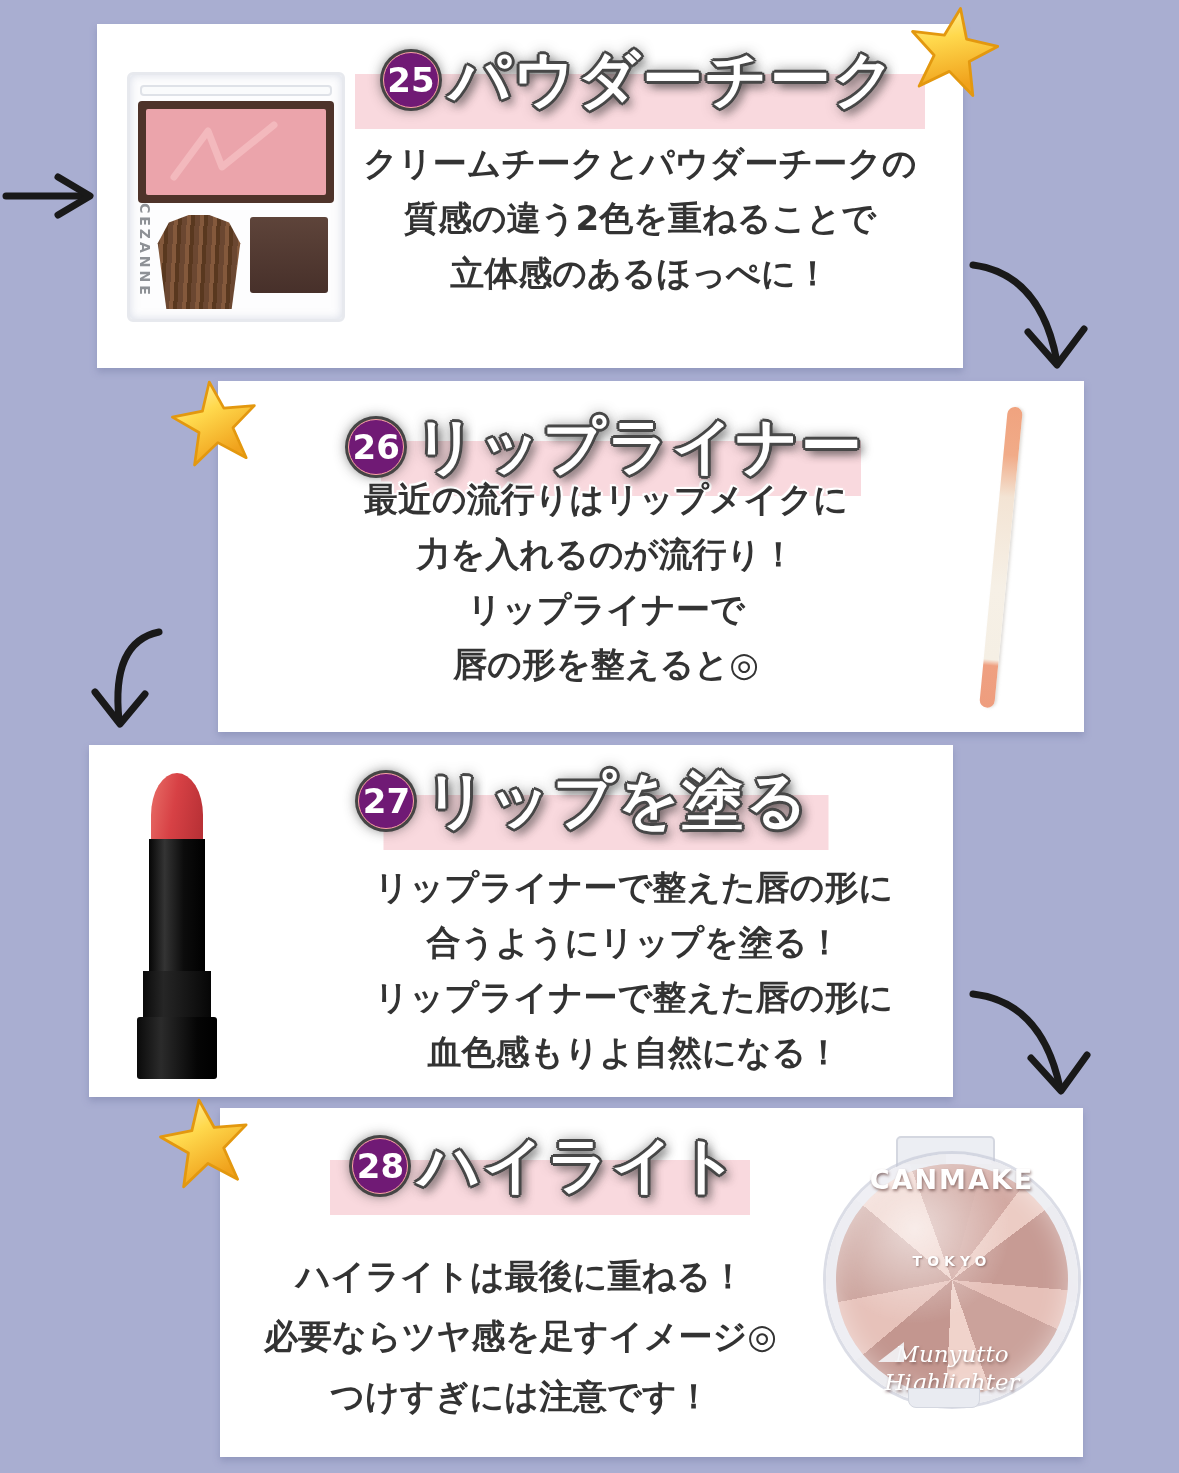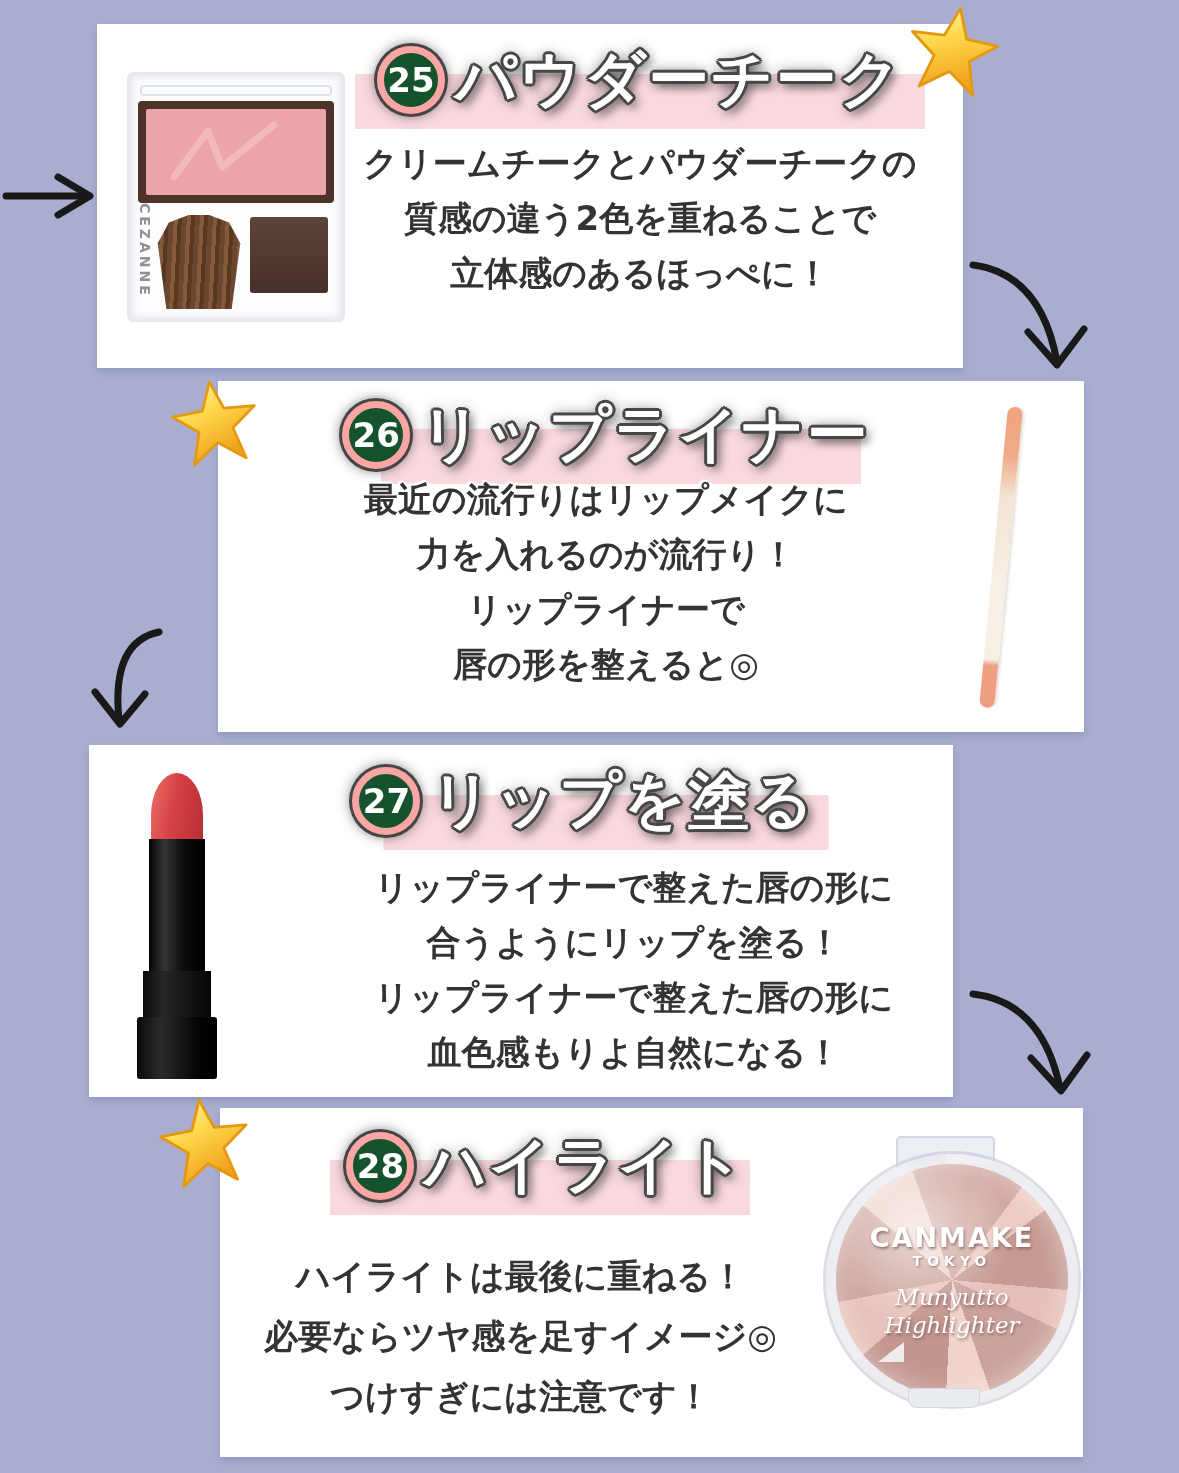--- a/index.html
+++ b/index.html
@@ -24,21 +24,21 @@
   }
   .title-text{
     font-size:61px;font-weight:bold;color:#ffffff;letter-spacing:2px;
     text-shadow:
       3px 0 0 #474747,-3px 0 0 #474747,0 3px 0 #474747,0 -3px 0 #474747,
       2px 2px 0 #474747,-2px 2px 0 #474747,2px -2px 0 #474747,-2px -2px 0 #474747,
       0 0 14px rgba(35,35,35,.75),5px 6px 10px rgba(35,35,35,.55);
   }
   .numcircle{
     flex:0 0 auto;width:54px;height:54px;border-radius:50%;
-    background:#14532d;border:7px solid #fca5a5;
+    background:#701a75;border:1px solid #fca5a5;
     display:flex;align-items:center;justify-content:center;
     color:#ffffff;font-size:34px;font-weight:bold;
     box-shadow:0 0 0 3px #454545,0 0 14px rgba(35,35,35,.8);
   }
   
   .body-text{
     position:absolute;width:760px;left:50%;text-align:center;
     font-size:34px;font-weight:bold;color:#333333;line-height:55px;
     text-shadow:2px 0 0 #fff,-2px 0 0 #fff,0 2px 0 #fff,0 -2px 0 #fff,
                 2px 2px 0 #fff,-2px -2px 0 #fff,0 0 5px #fff;
@@ -89,21 +89,21 @@
          background:#eceef3;border:2px solid #d4d7e0;border-radius:5px;}
   .compact .disc{position:absolute;left:10px;top:20px;width:232px;height:232px;
          border-radius:50%;border:10px solid rgba(238,240,246,.95);
          box-shadow:0 0 0 3px rgba(195,199,214,.6),inset 0 0 26px rgba(255,255,255,.45);
          background:
            radial-gradient(circle at 34% 28%,rgba(255,255,255,.6),rgba(255,255,255,0) 42%),
            conic-gradient(from 15deg,#d2a8a1 0 22deg,#ecccc4 22deg 38deg,#c79b94 38deg 80deg,
              #e6c0b8 80deg 100deg,#cba29b 100deg 146deg,#f0d3cb 146deg 168deg,
              #c3968f 168deg 215deg,#e7c2ba 215deg 244deg,#cba29b 244deg 295deg,
              #eed0c8 295deg 325deg,#cfa59e 325deg 360deg);
-         display:flex;flex-direction:column;align-items:center;justify-content:center;
+         display:flex;flex-direction:column;align-items:center;justify-content:space-between;
          text-align:center;}
   .compact .tri{position:absolute;left:62px;top:208px;width:26px;height:20px;background:#f3f4f7;
          clip-path:polygon(0 100%,100% 0,100% 100%);opacity:.9;}
   .compact .tab{position:absolute;left:92px;top:254px;width:70px;height:18px;
          background:#e9ebf1;border:1px solid #d4d7e0;border-radius:0 0 8px 8px;}
   .cm-brand{font-size:27px;font-weight:bold;color:#ffffff;letter-spacing:2px;
          text-shadow:1px 2px 3px rgba(120,88,84,.75);}
   .cm-sub{font-size:14px;font-weight:bold;color:#ffffff;letter-spacing:5px;margin-top:0;
          text-shadow:1px 1px 2px rgba(120,88,84,.7);}
   .cm-script{font-family:"DejaVu Serif",serif;font-style:italic;font-size:23px;
@@ -140,21 +140,21 @@
           </svg>
         </div>
       </div>
       <div class="brand-v">CEZANNE</div>
       <div class="bristles"></div>
       <div class="handle"></div>
     </div>
   </section>
 
   <section class="card" style="left:218px;top:381px;width:866px;height:351px;">
-    <div class="title-row" style="top:2px;">
+    <div class="title-row" style="top:14px;">
       <div class="band" style="width:480px;transform:translateX(calc(-50% - 30px));"></div>
       <div class="title-inner" style="transform:translateX(-45px);">
         <span class="numcircle">
           <span>26</span>
         </span>
         <span class="title-text">リップライナー</span>
       </div>
     </div>
     <div class="body-text" style="top:91px;transform:translateX(calc(-50% - 45px));">
       <div>最近の流行りはリップメイクに</div>

